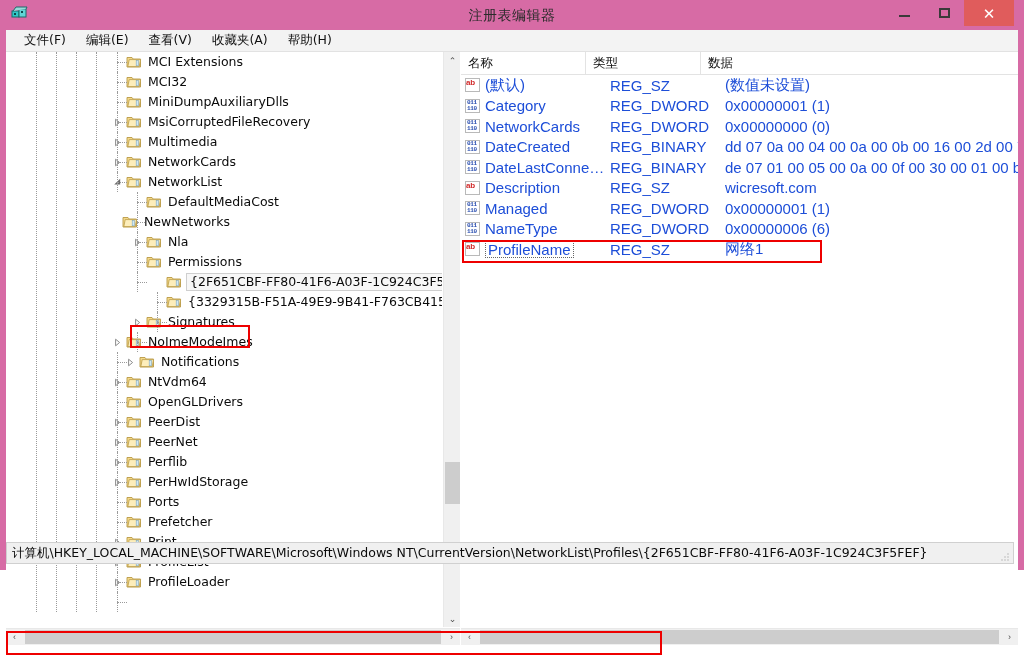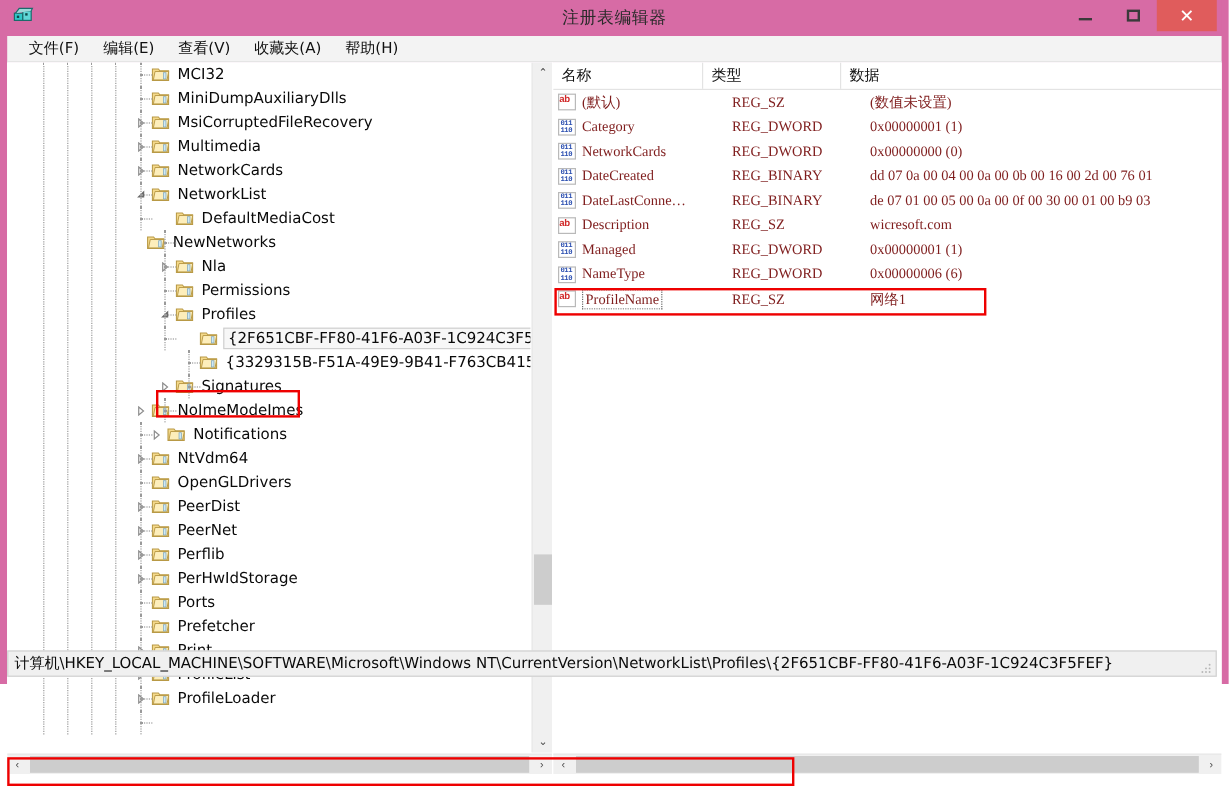--- a/index.html
+++ b/index.html
@@ -252,23 +252,23 @@
   .val-icon .bits {
     position: absolute; left: 1px; top: 0;
     font-size: 6px;
     color: #2b4fb0;
     font-family: "Liberation Mono", monospace;
     line-height: 6px;
     letter-spacing: -0.3px;
     font-weight: bold;
   }
   .cell {
-    font-size: 12px;
-    color: #7f1d1d;
-    font-family: Liberation Serif, serif;
+    font-size: 15px;
+    color: #1d4ed8;
+    font-family: Liberation Sans, sans-serif;
     box-sizing: border-box;
     overflow: hidden;
     white-space: nowrap;
   }
   .cell-name { width: 125px; padding-right: 4px; }
   .cell-type { width: 115px; }
   .cell-data { flex: 1; }
   .list-row.highlighted .cell-name-inner {
     border: 1px dotted #666;
     padding: 0 2px;
@@ -350,20 +350,29 @@
 
     <div id="tree-pane">
       <div id="tree-viewport">
           <div class="tree-row" style="padding-left: 106px;">
             <span class="tw"></span>
             <span class="folder" style="margin-left: 3px;"><svg width="16" height="14" viewBox="0 0 16 14">
                 <path d="M1 2.5 L6 2.5 L7.2 4 L14.5 4 L14.5 12 L1 12 Z" fill="#f4d98a" stroke="#b99a46" stroke-width="0.9"></path>
                 <path d="M3.2 4.6 L14.6 4.6 L13.2 11.6 L1.8 11.6 Z" fill="#fdeebb" stroke="#b99a46" stroke-width="0.8"></path>
                 <rect x="10.2" y="5.6" width="2.1" height="5.2" fill="#cfe9f5" stroke="#7fa6bb" stroke-width="0.6"></rect>
               </svg></span>
+            <span class="tree-label">MCI Extensions</span>
+          </div>
+          <div class="tree-row" style="padding-left: 106px;">
+            <span class="tw"></span>
+            <span class="folder" style="margin-left: 3px;"><svg width="16" height="14" viewBox="0 0 16 14">
+                <path d="M1 2.5 L6 2.5 L7.2 4 L14.5 4 L14.5 12 L1 12 Z" fill="#f4d98a" stroke="#b99a46" stroke-width="0.9"></path>
+                <path d="M3.2 4.6 L14.6 4.6 L13.2 11.6 L1.8 11.6 Z" fill="#fdeebb" stroke="#b99a46" stroke-width="0.8"></path>
+                <rect x="10.2" y="5.6" width="2.1" height="5.2" fill="#cfe9f5" stroke="#7fa6bb" stroke-width="0.6"></rect>
+              </svg></span>
             <span class="tree-label">MCI32</span>
           </div>
           <div class="tree-row" style="padding-left: 106px;">
             <span class="tw"></span>
             <span class="folder" style="margin-left: 3px;"><svg width="16" height="14" viewBox="0 0 16 14">
                 <path d="M1 2.5 L6 2.5 L7.2 4 L14.5 4 L14.5 12 L1 12 Z" fill="#f4d98a" stroke="#b99a46" stroke-width="0.9"></path>
                 <path d="M3.2 4.6 L14.6 4.6 L13.2 11.6 L1.8 11.6 Z" fill="#fdeebb" stroke="#b99a46" stroke-width="0.8"></path>
                 <rect x="10.2" y="5.6" width="2.1" height="5.2" fill="#cfe9f5" stroke="#7fa6bb" stroke-width="0.6"></rect>
               </svg></span>
             <span class="tree-label">MiniDumpAuxiliaryDlls</span>
@@ -452,33 +461,20 @@
             <span class="tree-label">Nla</span>
           </div>
           <div class="tree-row" style="padding-left: 126px;">
             <span class="tw"></span>
             <span class="folder" style="margin-left: 3px;"><svg width="16" height="14" viewBox="0 0 16 14">
                 <path d="M1 2.5 L6 2.5 L7.2 4 L14.5 4 L14.5 12 L1 12 Z" fill="#f4d98a" stroke="#b99a46" stroke-width="0.9"></path>
                 <path d="M3.2 4.6 L14.6 4.6 L13.2 11.6 L1.8 11.6 Z" fill="#fdeebb" stroke="#b99a46" stroke-width="0.8"></path>
                 <rect x="10.2" y="5.6" width="2.1" height="5.2" fill="#cfe9f5" stroke="#7fa6bb" stroke-width="0.6"></rect>
               </svg></span>
             <span class="tree-label">Permissions</span>
-          </div>
-          <div class="tree-row" style="padding-left: 126px;">
-            <span class="tw">
-              <svg width="9" height="9" viewBox="0 0 9 9">
-                <path d="M1.2 6.6 L7.2 6.6 L7.2 0.8 Z" fill="#6b6b6b"></path>
-              </svg>
-            </span>
-            <span class="folder" style="margin-left: 3px;"><svg width="16" height="14" viewBox="0 0 16 14">
-                <path d="M1 2.5 L6 2.5 L7.2 4 L14.5 4 L14.5 12 L1 12 Z" fill="#f4d98a" stroke="#b99a46" stroke-width="0.9"></path>
-                <path d="M3.2 4.6 L14.6 4.6 L13.2 11.6 L1.8 11.6 Z" fill="#fdeebb" stroke="#b99a46" stroke-width="0.8"></path>
-                <rect x="10.2" y="5.6" width="2.1" height="5.2" fill="#cfe9f5" stroke="#7fa6bb" stroke-width="0.6"></rect>
-              </svg></span>
-            <span class="tree-label">Profiles</span>
           </div>
           <div class="tree-row selected" style="padding-left: 146px;">
             <span class="tw"></span>
             <span class="folder" style="margin-left: 3px;"><svg width="16" height="14" viewBox="0 0 16 14">
                 <path d="M1 2.5 L6 2.5 L7.2 4 L14.5 4 L14.5 12 L1 12 Z" fill="#f4d98a" stroke="#b99a46" stroke-width="0.9"></path>
                 <path d="M3.2 4.6 L14.6 4.6 L13.2 11.6 L1.8 11.6 Z" fill="#fdeebb" stroke="#b99a46" stroke-width="0.8"></path>
                 <rect x="10.2" y="5.6" width="2.1" height="5.2" fill="#cfe9f5" stroke="#7fa6bb" stroke-width="0.6"></rect>
               </svg></span>
             <span class="tree-label">{2F651CBF-FF80-41F6-A03F-1C924C3F5FEF}</span>
           </div>

